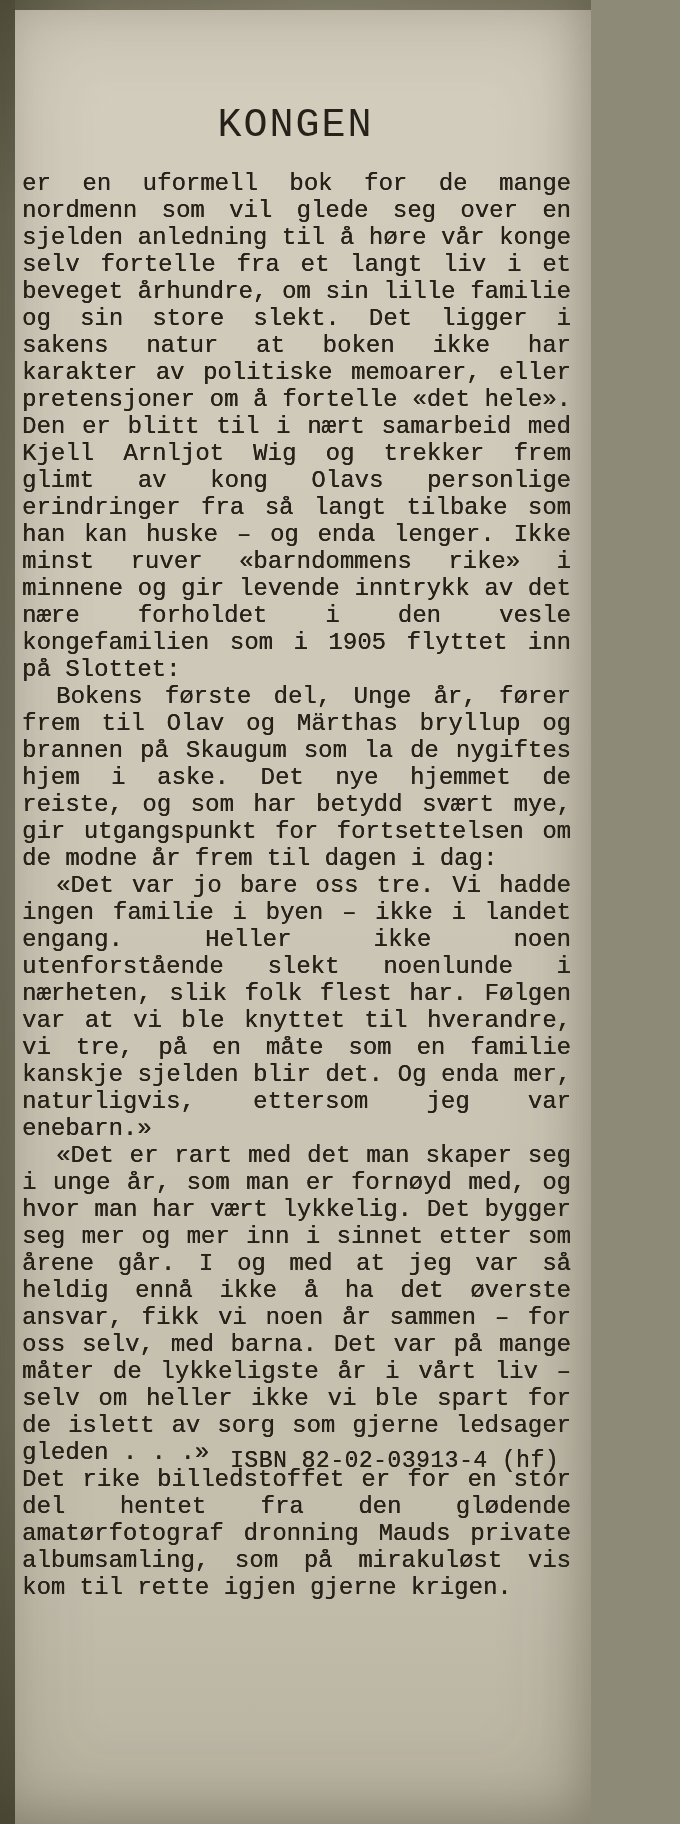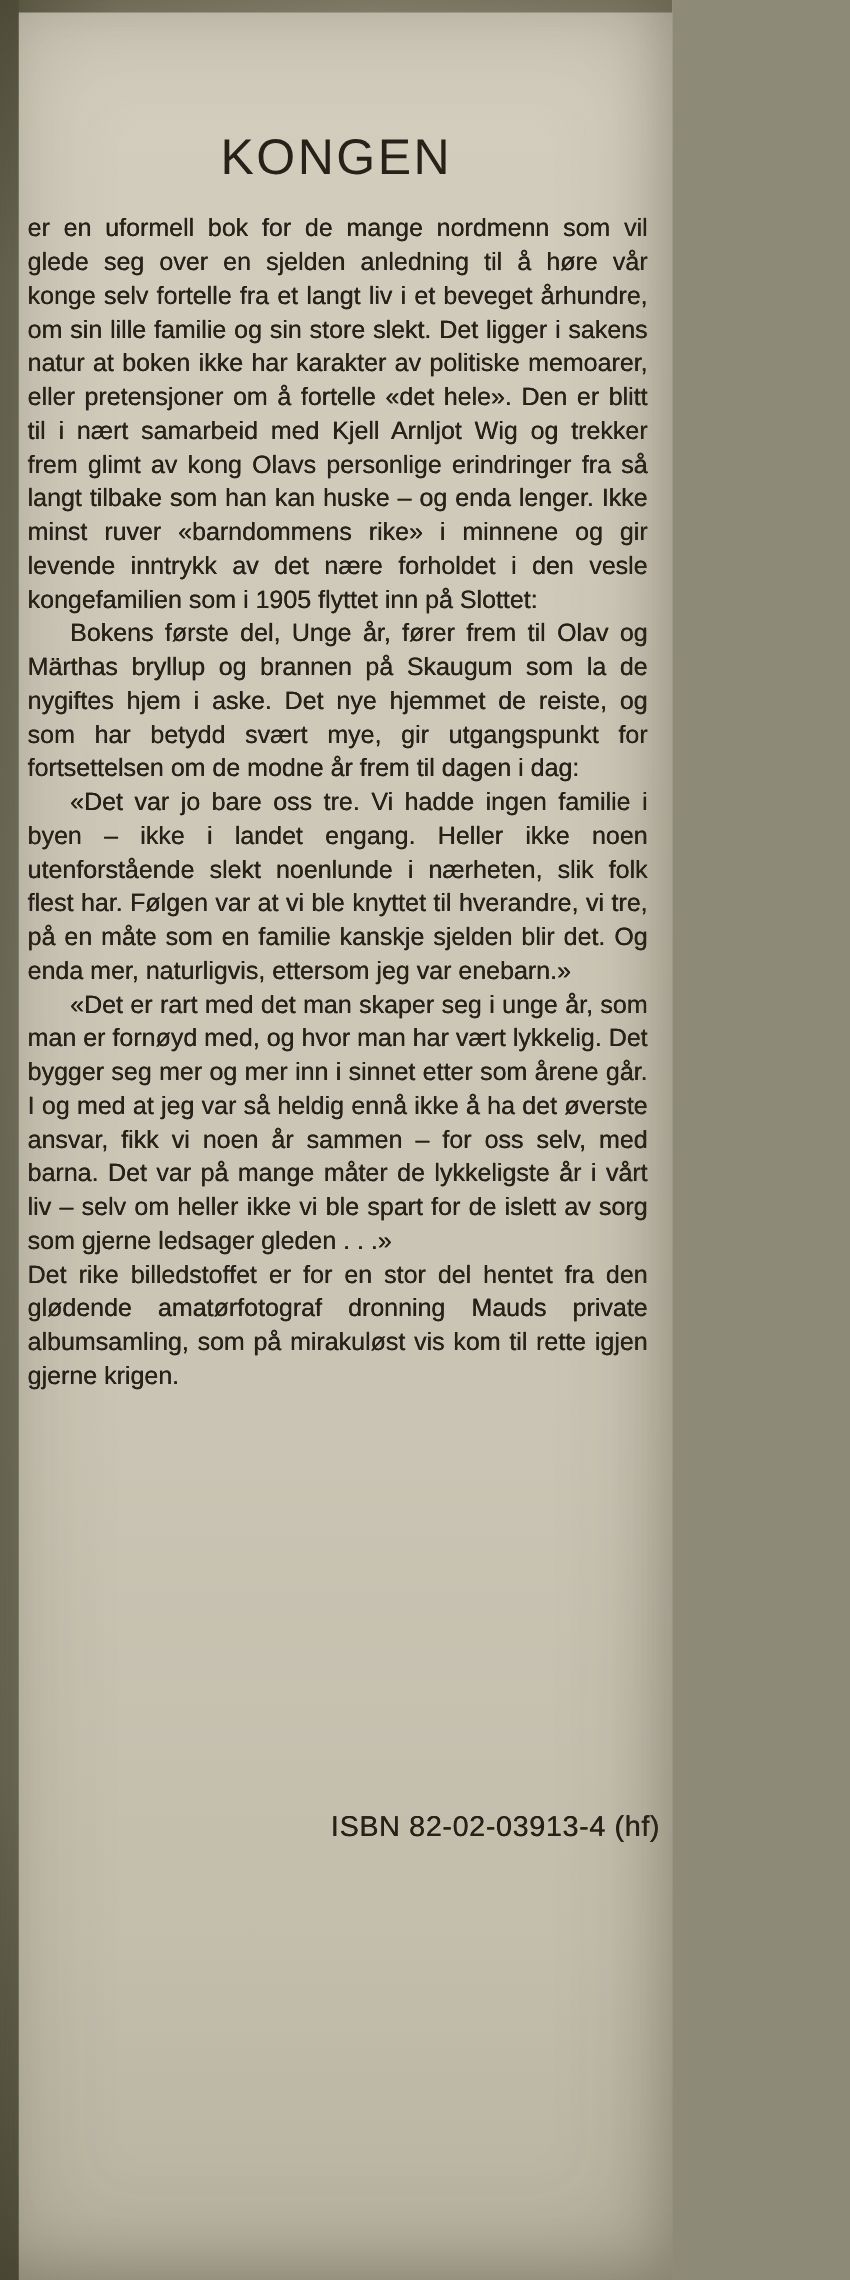--- a/index.html
+++ b/index.html
@@ -2,25 +2,25 @@
 <html><head>
 <meta charset="utf-8">
 <style>
   html, body {
     margin: 0;
     padding: 0;
     background: #8d8a77;
   }
   .cover {
     position: relative;
-    width: 538px;
+    width: 591px;
     height: 1824px;
     overflow: hidden;
     background: linear-gradient(180deg, #d3cdbe 0%, #cfc9ba 30%, #cac4b4 62%, #c3bdac 85%, #b8b2a0 100%);
-    font-family: Liberation Sans, sans-serif;
+    font-family: Liberation Mono, monospace;
     color: #262219;
   }
   
   .edge-top {
     position: absolute;
     top: 0; left: 0;
     width: 100%; height: 10px;
     background: linear-gradient(90deg, #5f5d49 0%, #7c7964 18%, #8a8772 55%, #827f6a 100%);
   }
   .edge-left {
@@ -40,35 +40,35 @@
     text-align: center;
     font-size: 40px;
     line-height: 60px;
     letter-spacing: 2px;
     font-weight: 400;
     margin: 0;
   }
   .title span { display: block; }
   .body-text {
     margin: 14px 20px 0 22px;
-    font-size: 20px;
+    font-size: 24px;
     line-height: 27px;
     text-align: justify;
     text-shadow: 0.25px 0 0 currentColor;
   }
   .body-text p {
     margin: 0;
   }
   .body-text p.indent {
     text-indent: 34px;
   }
   .isbn-block {
     position: absolute;
     top: 1446px;
-    right: 10px;
+    right: 32px;
     text-align: left;
     font-size: 23px;
     line-height: 30px;
     letter-spacing: 0.5px;
     text-shadow: 0.25px 0 0 currentColor;
   }
 </style>
 </head>
 <body>
 

